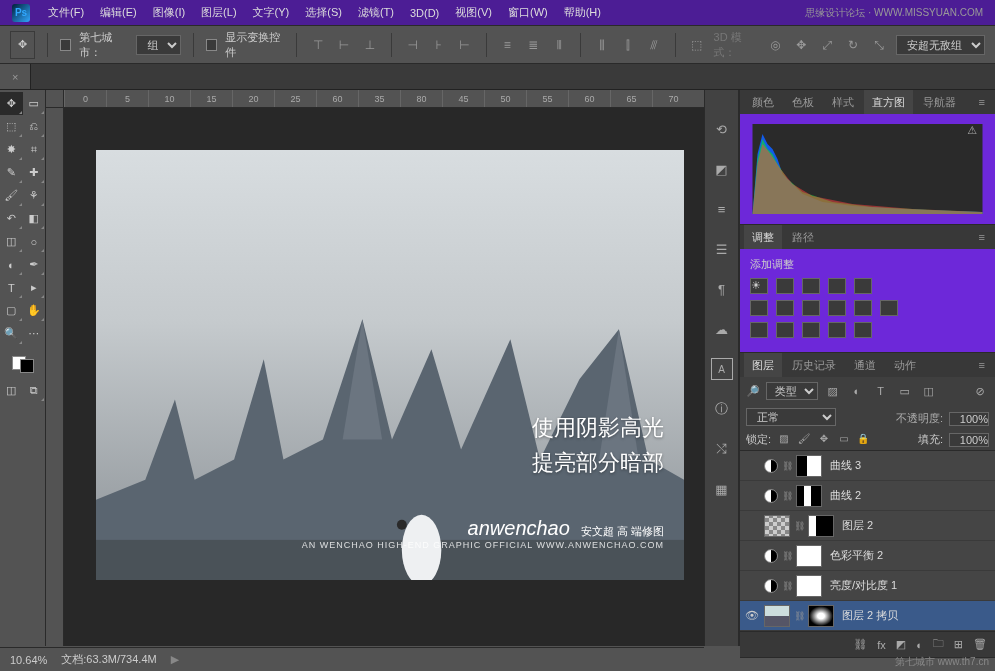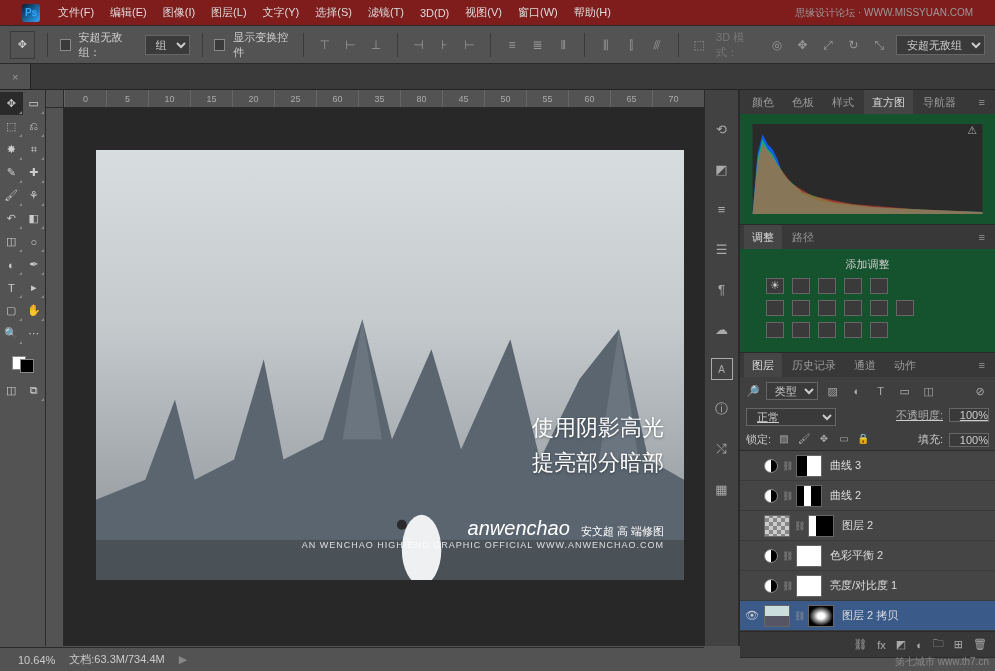--- a/index.html
+++ b/index.html
@@ -1,19 +1,19 @@
 <!DOCTYPE html>
 <html><head>
 <meta charset="utf-8">
 <style>
 * { margin:0; padding:0; box-sizing:border-box; font-family:"Microsoft YaHei",Arial,sans-serif; }
 body { width:995px; height:671px; background:#535353; color:#ccc; font-size:11px; overflow:hidden; position:relative; }
 
 
-.menubar { height:26px; background:#7f1d1d; display:flex; align-items:center; padding:0 22px; border-bottom:1px solid #2a2a2a; }
+.menubar { height:26px; background:#4c1d95; display:flex; align-items:center; padding:0 12px; border-bottom:1px solid #2a2a2a; }
 .menubar .ps-logo { width:18px; height:18px; background:linear-gradient(135deg,#001e36,#31a8ff); border-radius:3px; margin-right:10px; display:flex; align-items:center; justify-content:center; font-size:10px; font-weight:bold; color:#31a8ff; }
 .menubar .mitem { padding:0 8px; color:#ddd; cursor:default; }
 .menubar .brand { margin-left:auto; color:#999; font-size:10px; }
 
 
 .optbar { height:38px; background:#535353; display:flex; align-items:center; padding:0 10px; border-bottom:1px solid #2a2a2a; gap:8px; }
 .optbar .tool-ind { width:28px; height:28px; border:1px solid #3a3a3a; display:flex; align-items:center; justify-content:center; }
 .optbar .chk { width:12px; height:12px; border:1px solid #888; background:#3a3a3a; }
 .optbar select { background:#3a3a3a; color:#ccc; border:1px solid #666; padding:2px 6px; font-size:11px; }
 .optbar .sep { width:1px; height:24px; background:#3a3a3a; margin:0 4px; }
@@ -45,40 +45,40 @@
 .castle svg { width:100%; height:100%; }
 .overlay-text { position:absolute; right:20px; bottom:100px; color:#fff; text-align:right; font-size:22px; line-height:1.6; text-shadow:0 1px 3px rgba(0,0,0,.4); }
 .wm { position:absolute; right:20px; bottom:30px; color:#fff; font-style:italic; font-family:Georgia,serif; font-size:20px; text-align:right; }
 .wm .sub { font-size:9px; font-style:normal; letter-spacing:1px; opacity:.8; }
 
 
 .dock-col { width:35px; background:#424242; border-left:1px solid #2a2a2a; border-right:1px solid #2a2a2a; display:flex; flex-direction:column; align-items:center; padding-top:28px; gap:18px; }
 .dock-col .dico { width:22px; height:22px; display:flex; align-items:center; justify-content:center; color:#aaa; font-size:13px; }
 
 
-.panels { width:256px; background:#14532d; border-left:1px solid #2a2a2a; display:flex; flex-direction:column; }
+.panels { width:256px; background:#6d28d9; border-left:1px solid #2a2a2a; display:flex; flex-direction:column; }
 .panel { border-bottom:1px solid #2a2a2a; }
 .ptabs { height:24px; display:flex; align-items:center; background:#383838; padding:0 4px; gap:2px; }
 .ptabs .ptab { padding:0 8px; height:100%; display:flex; align-items:center; color:#999; cursor:default; }
 .ptabs .ptab.active { background:#454545; color:#ddd; }
 .ptabs .pmenu { margin-left:auto; color:#999; padding:0 6px; }
 
 .histogram { height:110px; padding:10px 12px; position:relative; }
 .histogram .warn { position:absolute; top:10px; right:18px; color:#aaa; font-size:11px; }
 .histogram svg { width:100%; height:90px; }
 
-.adjust-body { padding:8px 26px;text-align:center; }
+.adjust-body { padding:8px 10px; }
 .adjust-body .lbl { color:#ccc; margin-bottom:6px; }
 .adj-row { display:flex; gap:8px; margin-bottom:6px; }
 .adj-row .aico { width:18px; height:16px; border:1px solid #666; background:#3a3a3a; }
 
 .layers-head { height:28px; display:flex; align-items:center; padding:0 6px; gap:6px; background:#3f3f3f; }
 .layers-head select { background:#3a3a3a; color:#ccc; border:1px solid #666; font-size:11px; padding:1px 4px; }
 .layers-head .fico { width:18px; height:14px; display:flex; align-items:center; justify-content:center; color:#aaa; font-size:11px; }
-.layers-opts { display:flex; align-items:flex-start; padding:3px 6px; background:#3f3f3f; gap:6px;text-decoration:underline; }
+.layers-opts { display:flex; align-items:flex-end; padding:3px 6px; background:#3f3f3f; gap:6px; }
 .layers-opts select { background:#3a3a3a; color:#ccc; border:1px solid #666; font-size:11px; padding:1px 6px; }
 .layers-opts .ro { margin-left:auto; color:#aaa; }
 .layers-opts input { width:40px; background:#3a3a3a; color:#ccc; border:1px solid #666; font-size:11px; text-align:right; }
 .lock-row { display:flex; align-items:center; padding:3px 6px; background:#3f3f3f; gap:6px; border-bottom:1px solid #2a2a2a;justify-content:center; }
 .lock-row .lico { width:14px; height:14px; color:#aaa; text-align:center; font-size:10px; }
 
 .layer-list { max-height:190px; overflow:auto; background:#454545; }
 .layer { display:flex; align-items:center; height:30px; padding:0 4px; gap:4px; border-bottom:1px solid #3a3a3a; }
 .layer.sel { background:#3a5a8a; }
 .layer .eye { width:16px; text-align:center; color:#ccc; }
@@ -87,21 +87,21 @@
 .layer .mask { width:26px; height:22px; background:#000; border:1px solid #666; }
 .layer .mask.white { background:#fff; }
 .layer .link { width:10px; text-align:center; color:#999; font-size:9px; }
 .layer .adj-ind { width:14px; height:14px; border-radius:50%; background:linear-gradient(90deg,#fff 50%,#000 50%); border:1px solid #888; }
 .layer .name { color:#ddd; margin-left:4px; }
 
 .layer-footer { height:26px; background:#383838; display:flex; align-items:center; justify-content:flex-end; gap:10px; padding:0 8px; border-top:1px solid #2a2a2a; }
 .layer-footer .fbtn { color:#aaa; font-size:11px; }
 
 
-.status { position:absolute; left:0; bottom:0; width:704px; height:24px; background:#535353; display:flex; align-items:center; padding:0 18px; color:#ccc; font-size:11px; gap:14px; border-top:1px solid #2a2a2a; }
+.status { position:absolute; left:0; bottom:0; width:704px; height:24px; background:#535353; display:flex; align-items:center; padding:0 10px; color:#ccc; font-size:11px; gap:14px; border-top:1px solid #2a2a2a; }
 .status .tri { color:#888; }
 .corner-wm { position:absolute; right:6px; bottom:2px; color:#888; font-size:10px; }
 </style>
 </head>
 <body>
 
 <div class="menubar">
   <div class="ps-logo">Ps</div>
   <div class="mitem">文件(F)</div>
   <div class="mitem">编辑(E)</div>
@@ -114,21 +114,21 @@
   <div class="mitem">视图(V)</div>
   <div class="mitem">窗口(W)</div>
   <div class="mitem">帮助(H)</div>
   <div class="brand">思缘设计论坛 · WWW.MISSYUAN.COM</div>
 </div>
 
 <div class="optbar">
   <div class="tool-ind">✥</div>
   <div class="sep"></div>
   <div class="chk"></div>
-  <span>安超无敌组：</span>
+  <span>第七城市：</span>
   <select><option>组</option></select>
   <div class="sep"></div>
   <div class="chk"></div>
   <span>显示变换控件</span>
   <div class="sep"></div>
   <div class="ico">⊤</div>
   <div class="ico">⊢</div>
   <div class="ico">⊥</div>
   <div class="sep"></div>
   <div class="ico">⊣</div>

